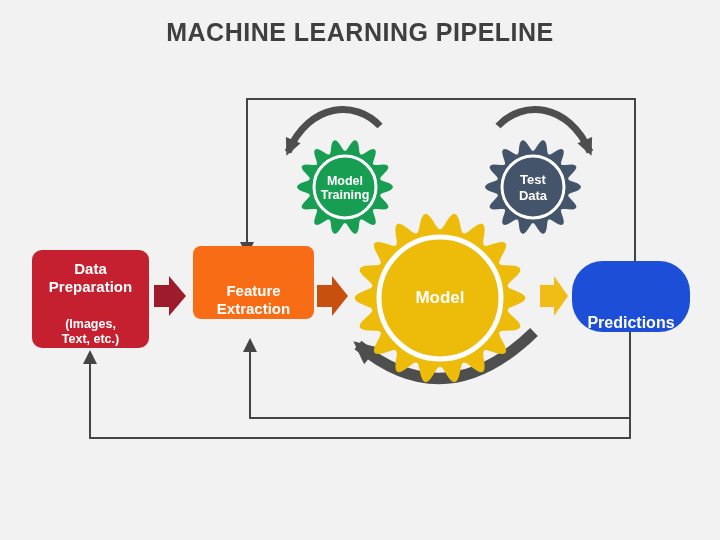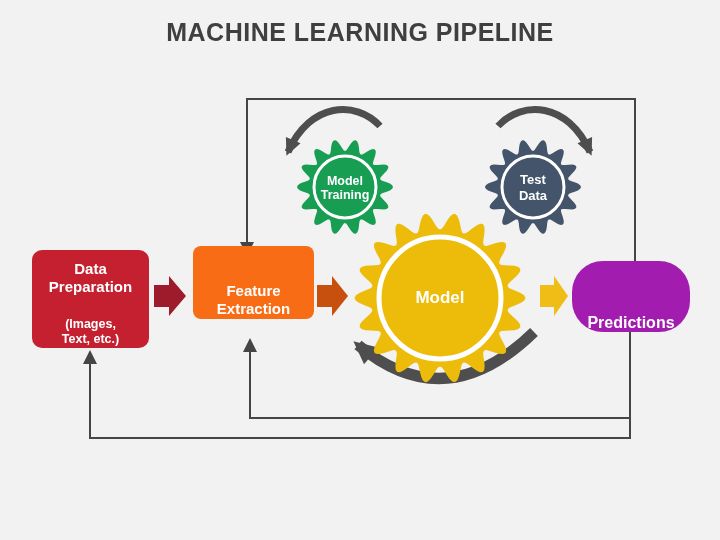--- a/index.html
+++ b/index.html
@@ -70,21 +70,21 @@
 
   <div class="node node-dataprep" style="background: rgb(197, 32, 48);">
     <div class="lbl">Data Preparation</div>
     <div class="sub">(Images, Text, etc.)</div>
   </div>
 
   <div class="node node-feature" style="background: rgb(249, 108, 22);">
     <div class="lbl">Feature Extraction</div>
   </div>
 
-  <div class="node node-pred" style="background: #a21caf; border-radius: 31px;">
+  <div class="node node-pred" style="background: #1d4ed8; border-radius: 31px;">
     <div class="lbl">Predictions</div>
   </div>
 
   <div class="gearlbl gearlbl-model">Model</div>
   <div class="gearlbl gearlbl-test">Test Data</div>
   <div class="gearlbl gearlbl-training">Model Training</div>
 
 </div>
 
 </body></html>

